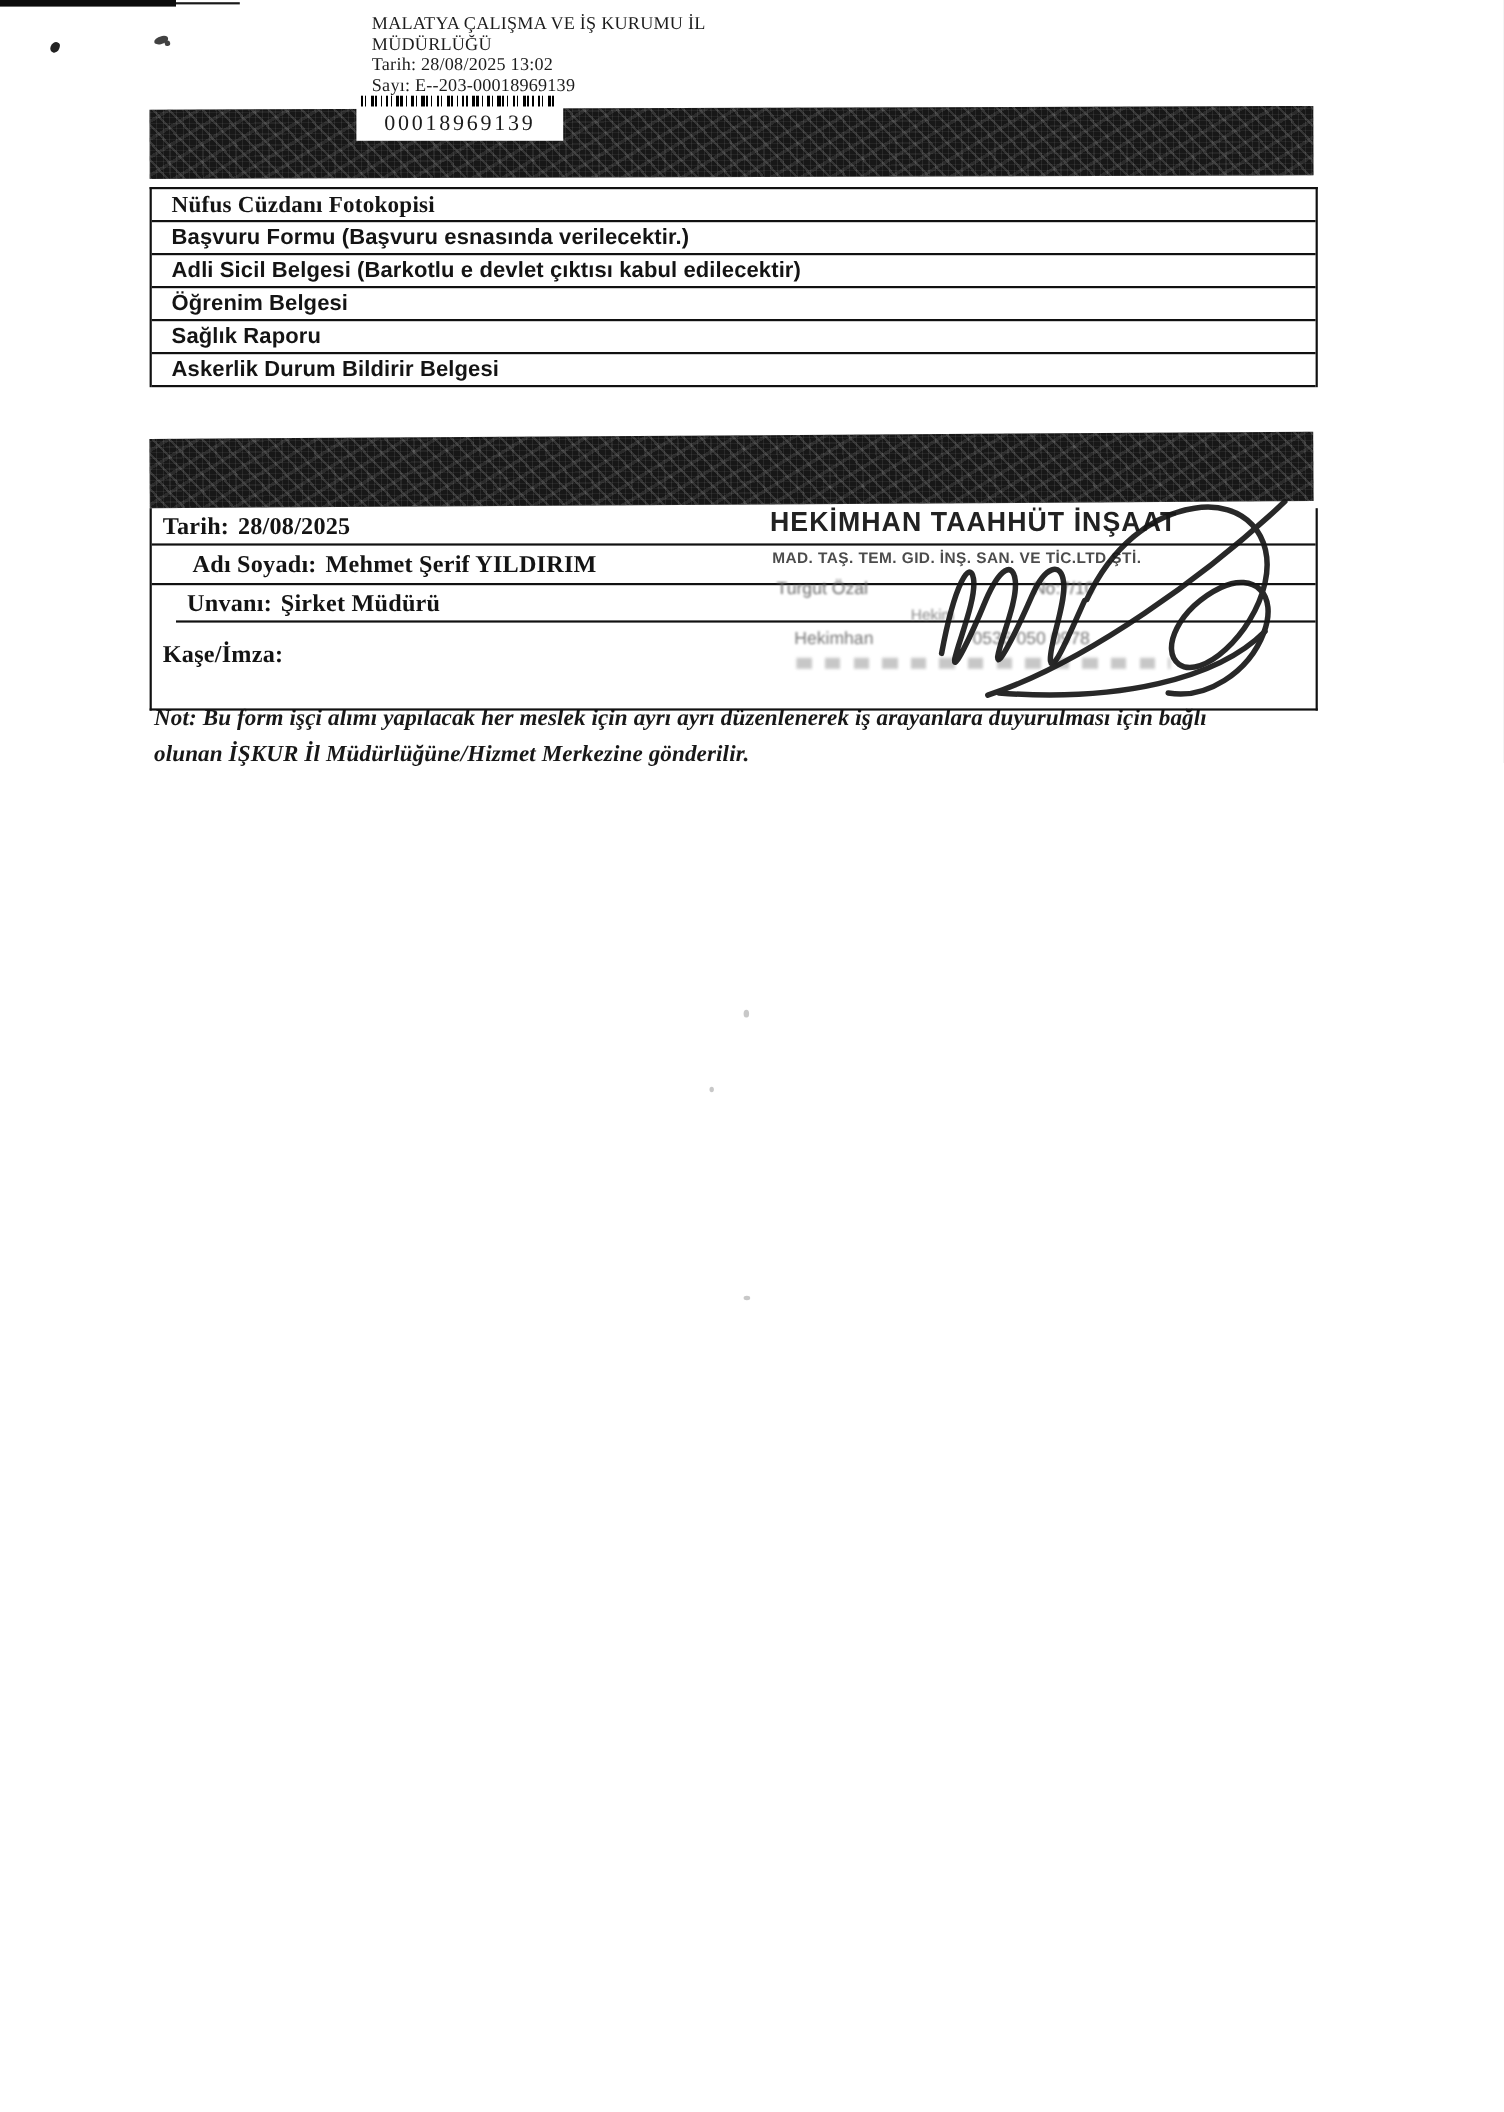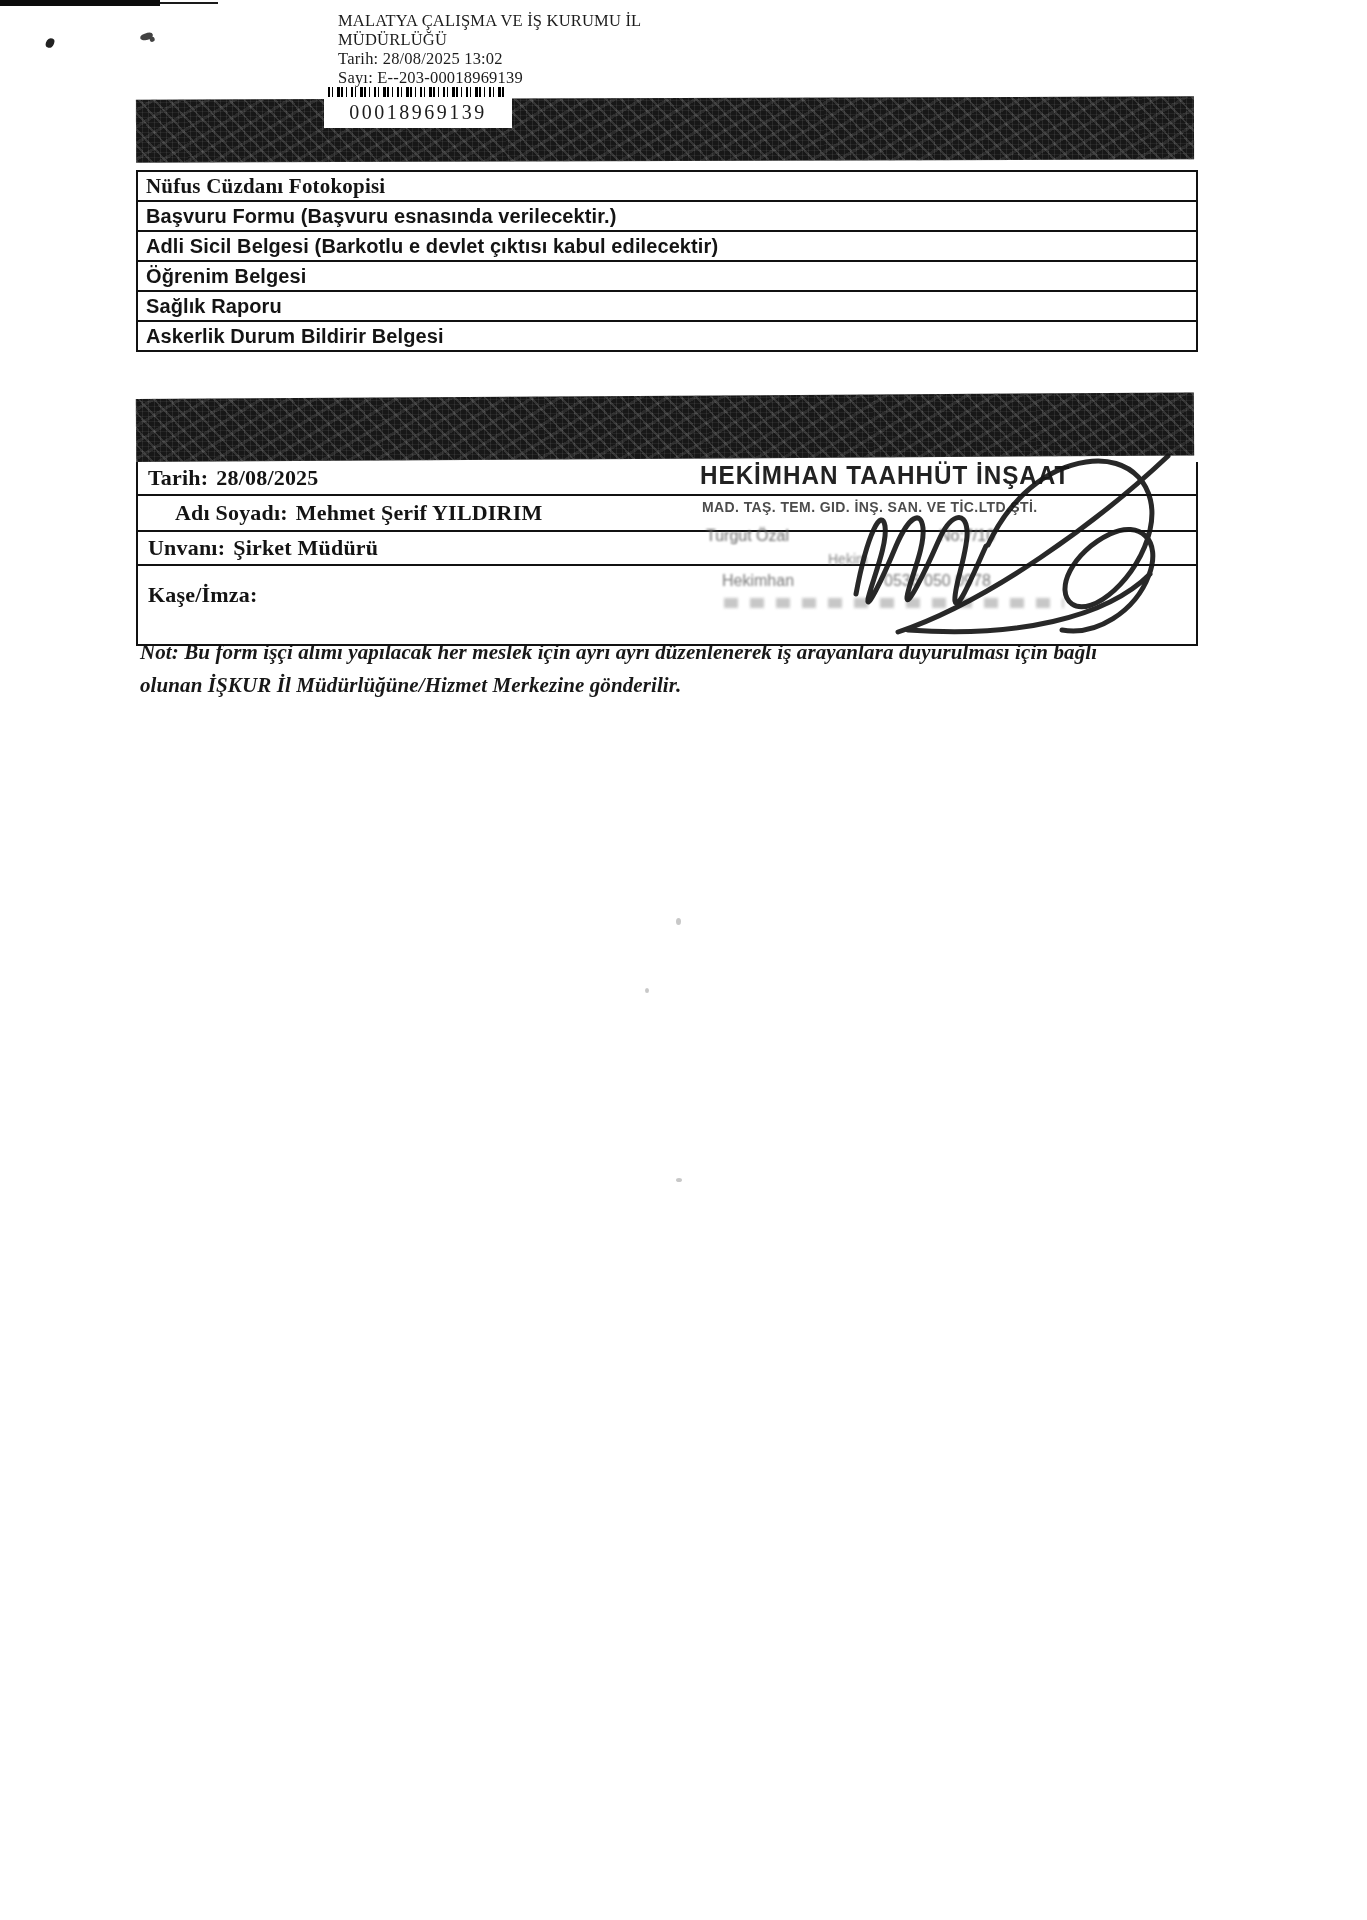--- a/index.html
+++ b/index.html
@@ -34,33 +34,33 @@
       repeating-linear-gradient(0deg,rgba(255,255,255,.06) 0 1px,transparent 1px 5px),
       repeating-linear-gradient(47deg,rgba(130,130,130,.28) 0 2px,transparent 2px 11px),
       repeating-linear-gradient(-31deg,rgba(80,80,80,.35) 0 3px,transparent 3px 14px);}
   .band1{top:98px;transform:rotate(-.18deg);}
   .band2{top:399px;transform:rotate(-.35deg);transform-origin:left center;}
 
   
   .checklist{position:absolute;left:136px;top:170px;width:1058px;
     border:2px solid #111;border-bottom:none;z-index:1;}
   .chk-row{height:28px;border-bottom:2px solid #111;display:flex;align-items:center;
-    padding-left:8px;font-size:21px;white-space:nowrap;overflow:hidden;}
+    padding-left:18px;font-size:21px;white-space:nowrap;overflow:hidden;}
   .chk-serif{font-family:"Liberation Serif",serif;font-weight:600;letter-spacing:.2px;}
   .chk-sans{font-family:"Liberation Sans",sans-serif;font-weight:600;font-size:20px;letter-spacing:.1px;}
 
   
   .sigtable{position:absolute;left:136px;top:462px;width:1058px;
     border-left:2px solid #111;border-right:2px solid #111;border-bottom:2px solid #111;z-index:1;}
   .sig-row{border-bottom:2px solid #111;display:flex;align-items:center;padding-left:10px;
     font-size:22px;font-weight:700;letter-spacing:.2px;white-space:nowrap;}
   .sig-row .lbl{margin-right:8px;}
   .row-date{height:32px;}
   .row-name{height:34px;padding-left:37px;}
-  .row-title{height:32px;}
+  .row-title{height:32px;margin-left:22px;}
   .row-stamp{height:58px;border-bottom:none;padding-bottom:20px;}
 
   
   .stamp{position:absolute;z-index:3;pointer-events:none;}
   .stamp-l1{left:700px;top:461px;font-family:"Liberation Sans",sans-serif;font-weight:800;
     font-size:25px;letter-spacing:1px;color:#222;transform:scaleX(.97);transform-origin:left;
     filter:blur(.35px);white-space:nowrap;}
   .stamp-l2{left:702px;top:499px;font-family:"Liberation Sans",sans-serif;font-weight:700;
     font-size:14px;color:#4c4c4c;filter:blur(.55px);white-space:nowrap;letter-spacing:.4px;}
   .stamp-l3{left:706px;top:527px;font-family:"Liberation Sans",sans-serif;font-size:16px;

